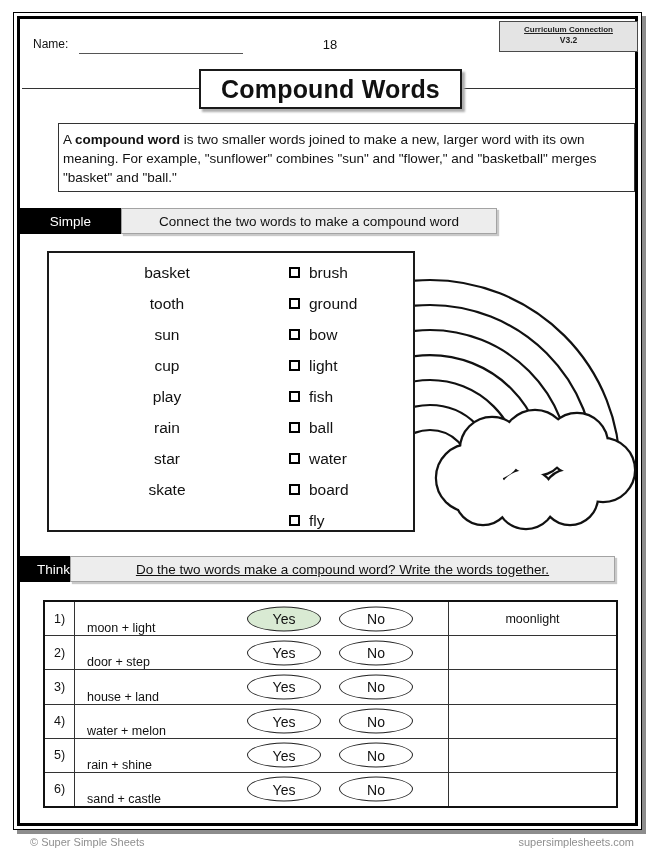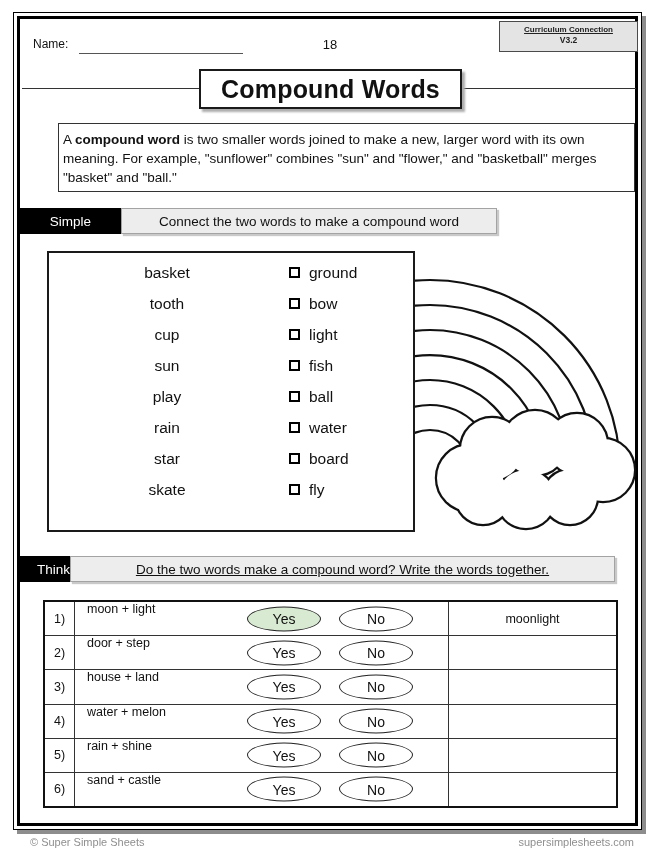--- a/index.html
+++ b/index.html
@@ -74,21 +74,21 @@
   .think-table {
     position:absolute; left:43px; top:600px; width:575px; height:208px;
     border:2px solid #111; display:flex; flex-direction:column; background:#fff;
   }
   .t-row { flex:1; display:flex; align-items:stretch; border-top:1px solid #333; position:relative; }
   .t-row:first-child { border-top:none; }
   .cell-num {
     width:30px; border-right:1px solid #333; display:flex; align-items:center;
     justify-content:center; font-size:12.5px;
   }
-  .cell-words { flex:1; position:relative; display:flex; align-items:flex-start; padding-left:12px; font-size:12.5px; }
+  .cell-words { flex:1; position:relative; display:flex; align-items:flex-end; padding-left:12px; font-size:12.5px; }
   .cell-answer {
     width:168px; border-left:1px solid #333; display:flex; align-items:center;
     justify-content:center; font-size:12.5px;
   }
   .oval {
     position:absolute; top:50%; transform:translateY(-50%);
     width:74px; height:25px; border:1.5px solid #222; border-radius:50%;
     display:flex; align-items:center; justify-content:center;
     font-size:14px; background:#fff;
   }
@@ -158,39 +158,43 @@
 
   <div class="match-box">
     <div class="match-col-left">
       <div class="match-row">
           <span class="match-word">basket</span>
         </div>
       <div class="match-row">
           <span class="match-word">tooth</span>
         </div>
       <div class="match-row">
+          <span class="match-word">sun</span>
+        </div>
+      <div class="match-row">
           <span class="match-word">cup</span>
         </div>
       <div class="match-row">
-          <span class="match-word">sun</span>
-        </div>
-      <div class="match-row">
           <span class="match-word">play</span>
         </div>
       <div class="match-row">
           <span class="match-word">rain</span>
         </div>
       <div class="match-row">
           <span class="match-word">star</span>
         </div>
       <div class="match-row">
           <span class="match-word">skate</span>
         </div>
     </div>
     <div class="match-col-right">
+      <div class="match-row">
+          <span class="checkbox"></span>
+          <span class="match-word">brush</span>
+        </div>
       <div class="match-row">
           <span class="checkbox"></span>
           <span class="match-word">ground</span>
         </div>
       <div class="match-row">
           <span class="checkbox"></span>
           <span class="match-word">bow</span>
         </div>
       <div class="match-row">
           <span class="checkbox"></span>

